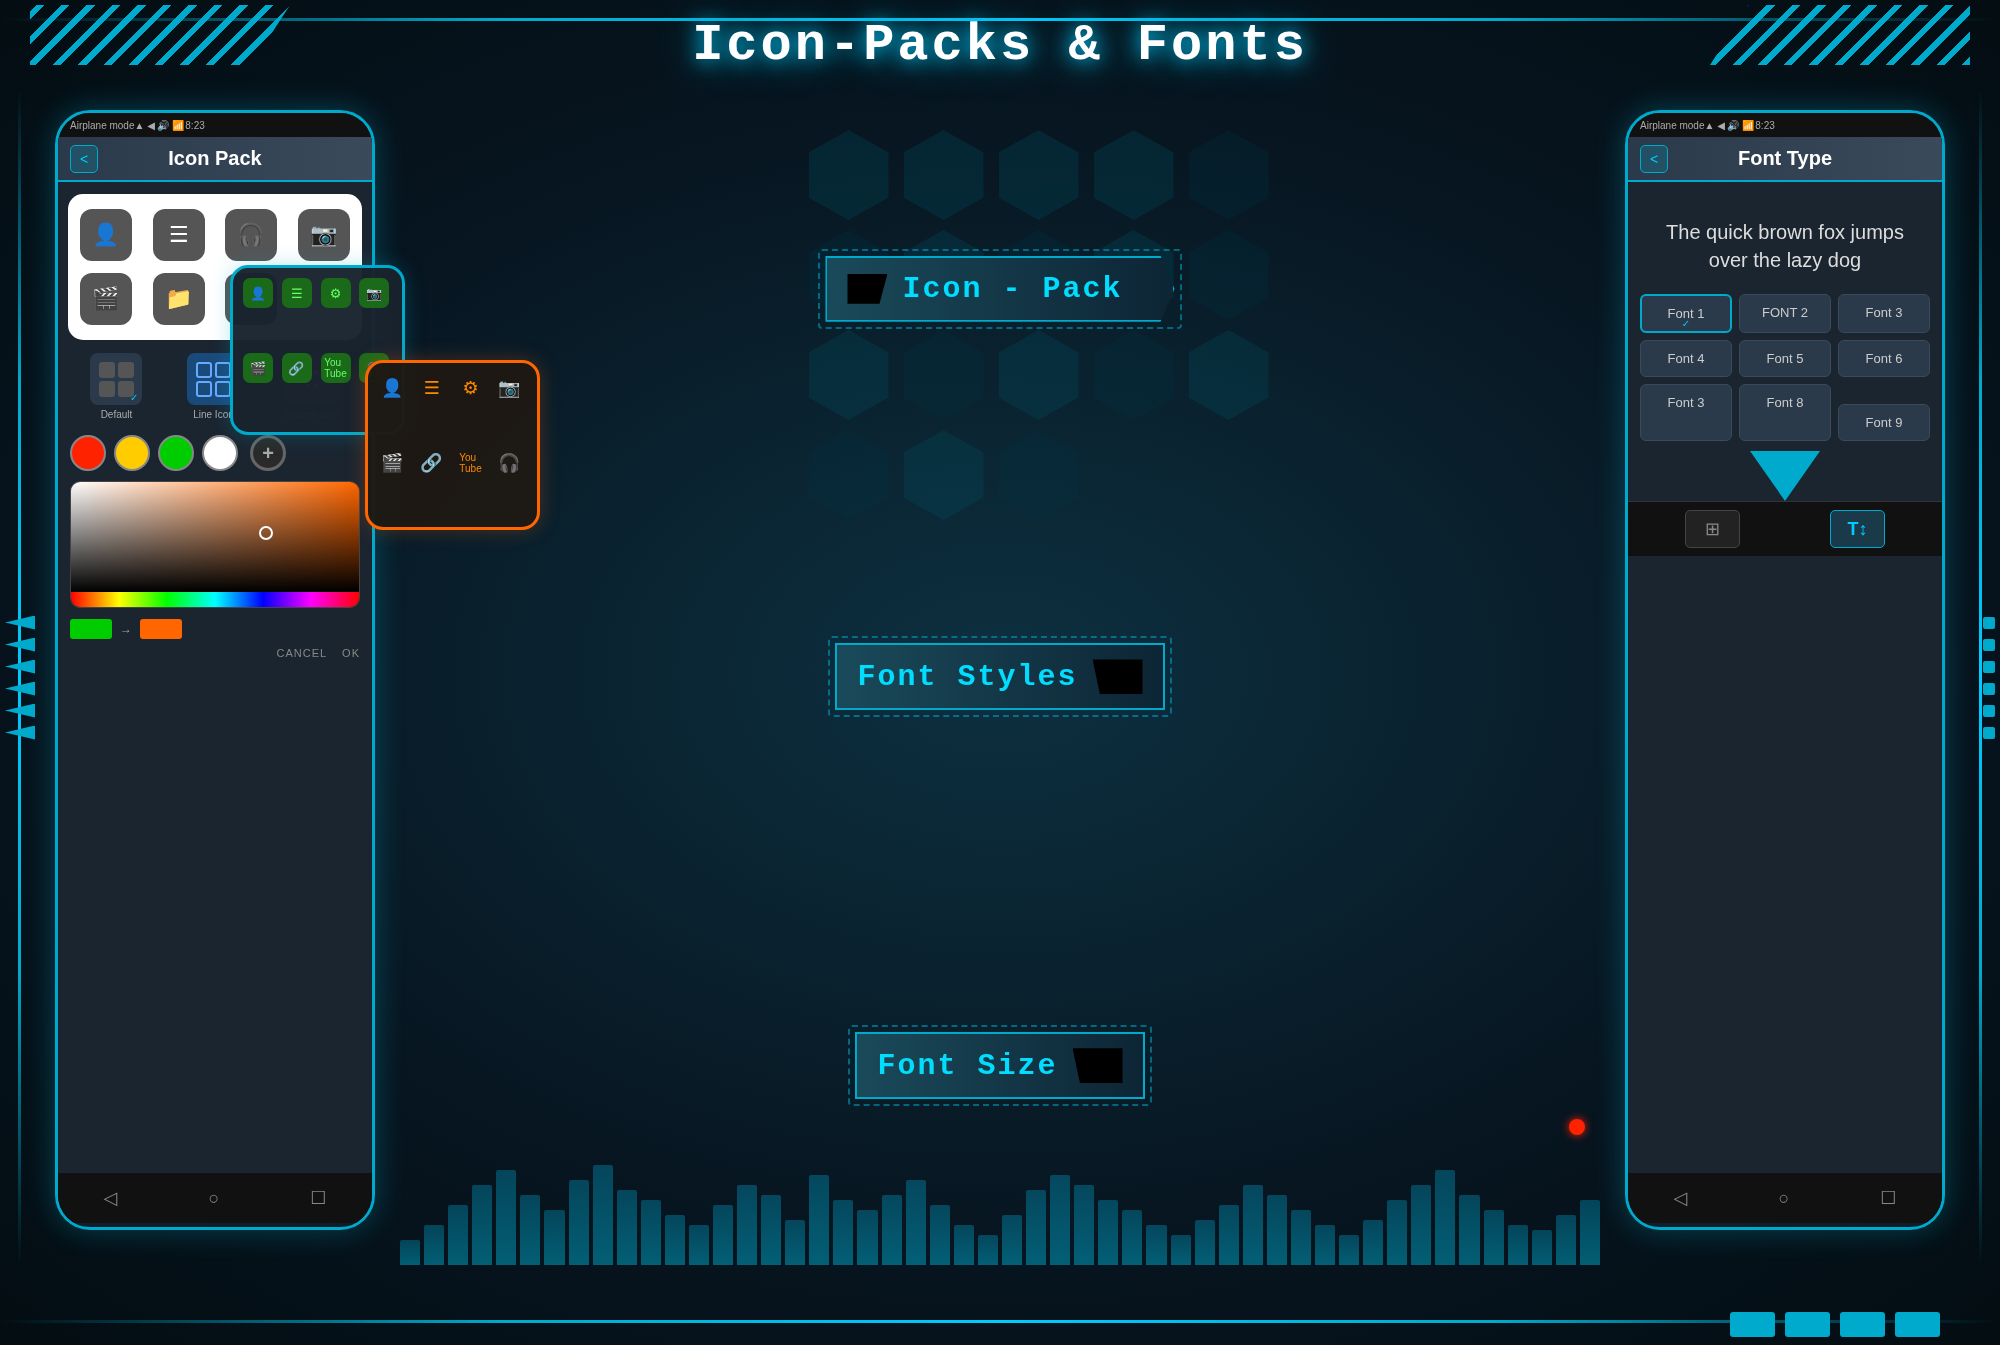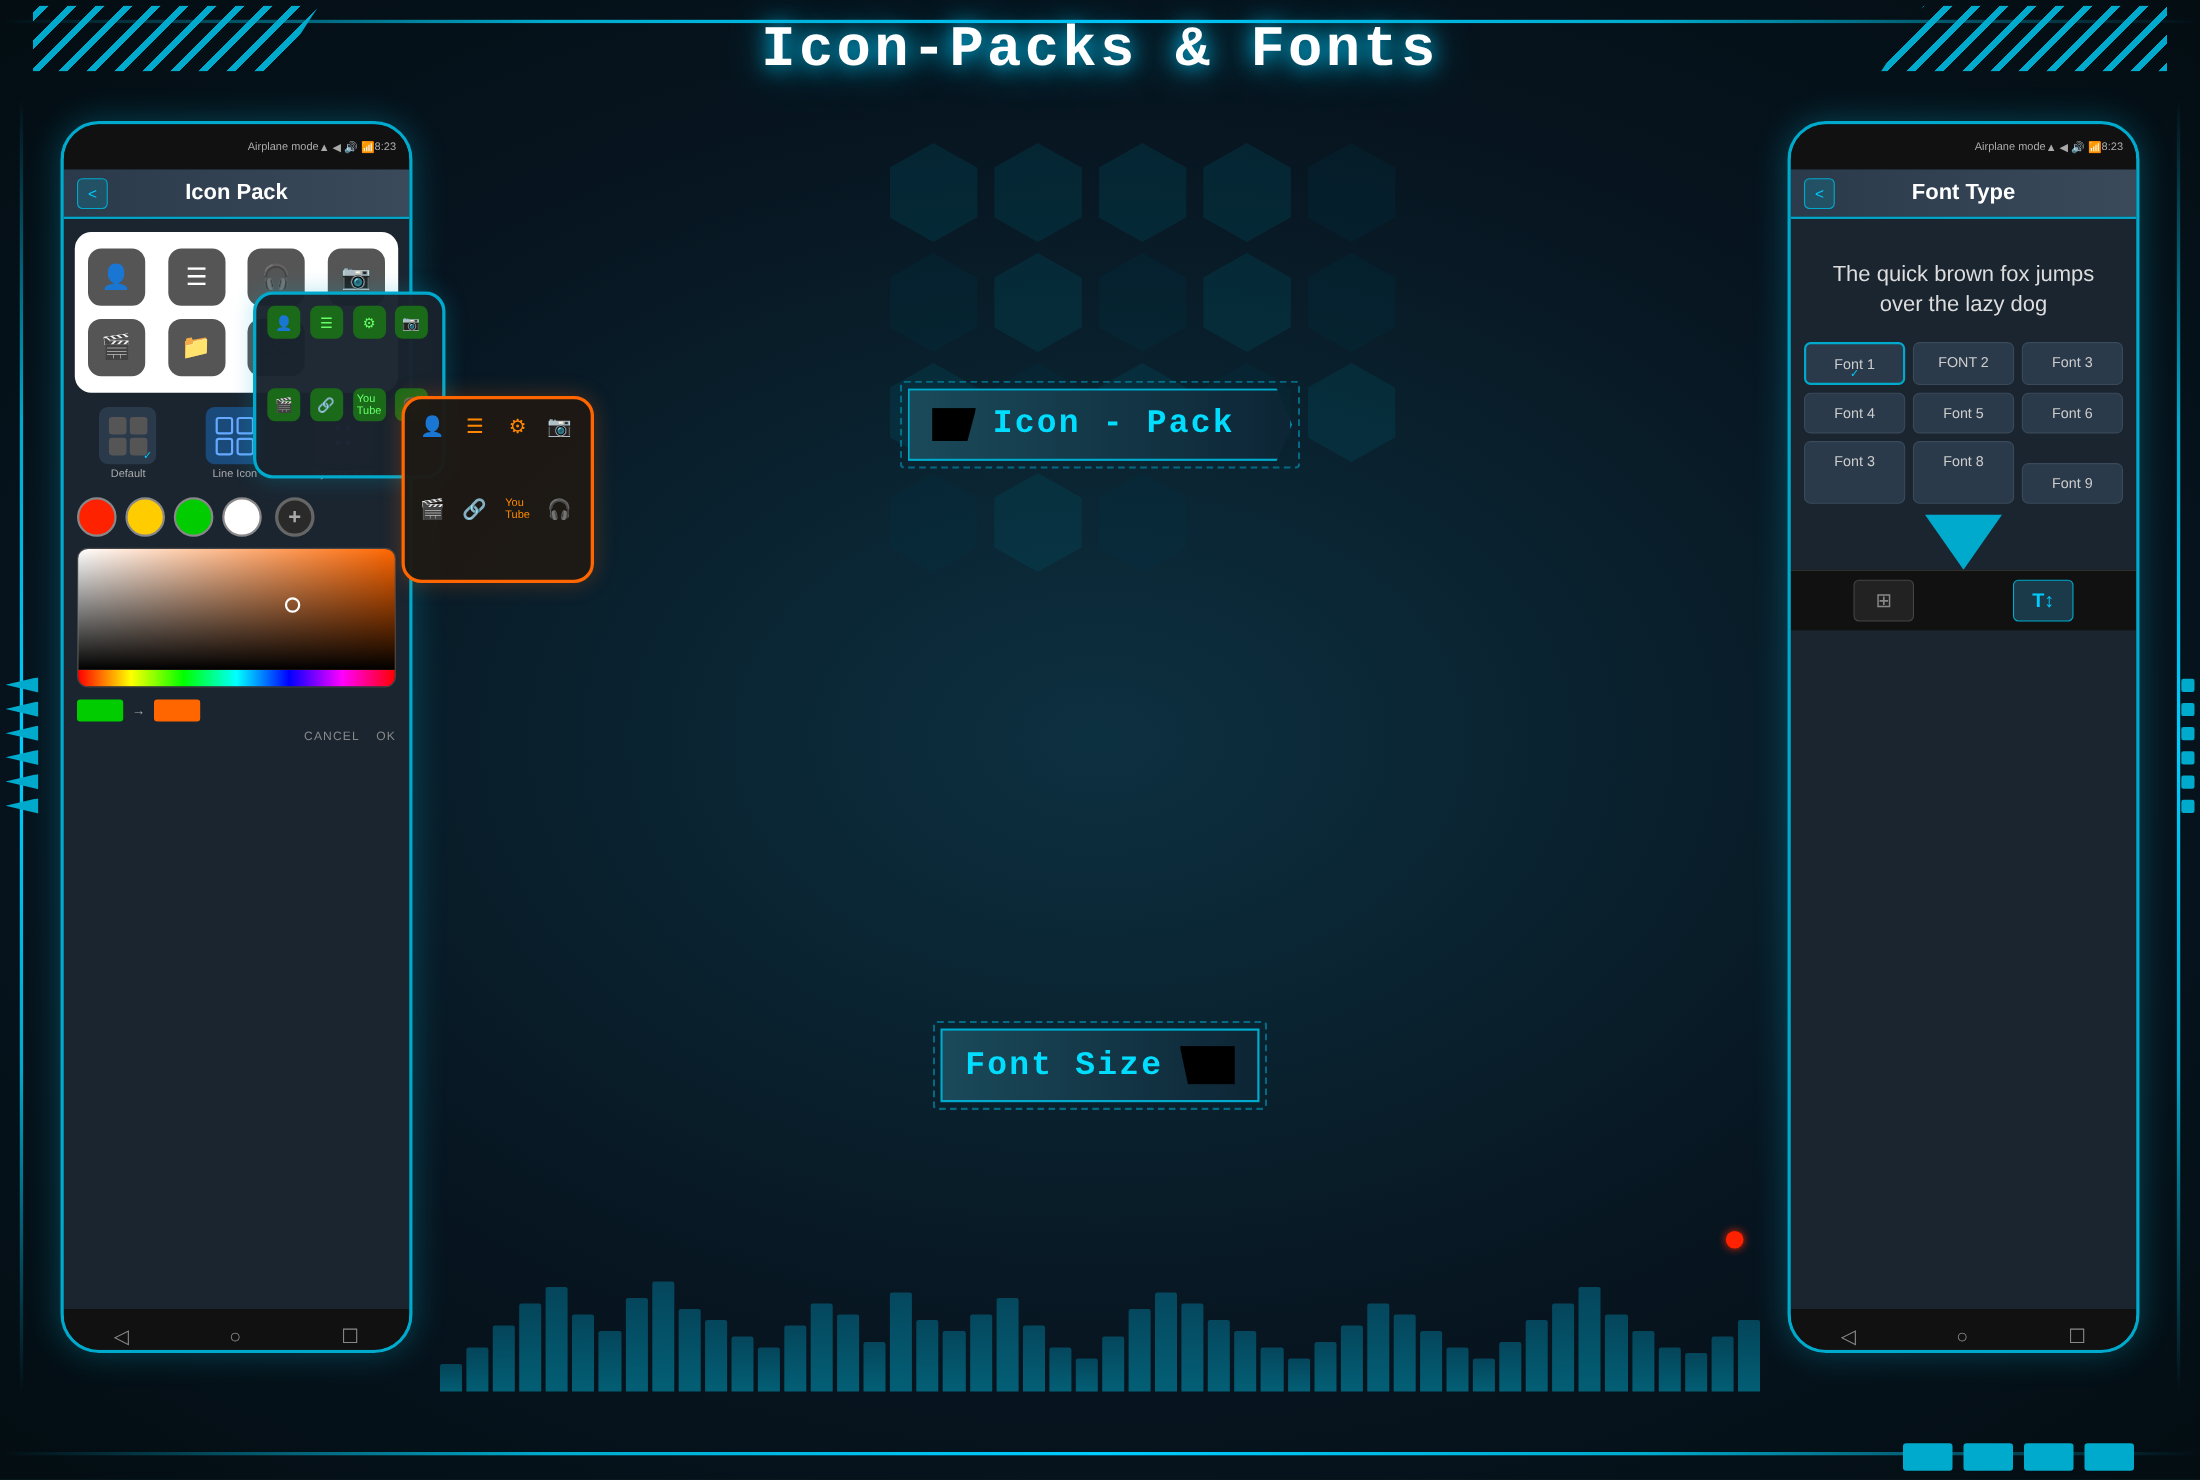--- a/index.html
+++ b/index.html
@@ -197,25 +197,25 @@
       width: 320px;
       height: 1120px;
       background: linear-gradient(135deg, #1a2a35 0%, #0d1e28 100%);
       border-radius: 35px;
       border: 3px solid #00aacc;
       box-shadow: 0 0 30px #00aacc55, inset 0 0 20px #00223355;
       overflow: hidden;
     }
 
     .phone-status-bar {
-      height: 41px;
+      height: 24px;
       background: #111;
       display: flex;
       align-items: center;
-      justify-content: flex-end;
+      justify-content: flex-start;
       padding: 0 12px;
       font-size: 10px;
       color: #aaa;
     }
 
     .phone-screen {
       background: #1a2530;
       height: calc(100% - 28px - 50px);
       overflow: hidden;
     }
@@ -458,20 +458,28 @@
 
     <div style="position:relative;z-index:5;">
       <div style="border:2px dashed #00aacc88;padding:5px;border-radius:4px;">
         <div style="background:linear-gradient(90deg,#1a4a5a,#0d2535);border:2px solid #00aacc;padding:14px 50px 14px 20px;clip-path:polygon(0 0,96% 0,100% 50%,96% 100%,0 100%);position:relative;display:flex;align-items:center;gap:15px;">
           <div style="width:40px;height:30px;background:#000;clip-path:polygon(0 0,100% 0,80% 100%,0 100%);flex-shrink:0;"></div>
           <span style="font-size:30px;font-weight:bold;color:#00ddff;letter-spacing:2px;font-family:'Courier New',monospace;">Icon - Pack</span>
         </div>
       </div>
     </div>
 
+    <div style="position:relative;z-index:5;margin-top:30px;">
+      <div style="border:2px dashed #00aacc88;padding:5px;border-radius:4px;">
+        <div style="background:linear-gradient(90deg,#1a4a5a,#0d2535);border:2px solid #00aacc;padding:14px 20px 14px 20px;position:relative;display:flex;align-items:center;gap:15px;">
+          <span style="font-size:30px;font-weight:bold;color:#00ddff;letter-spacing:2px;font-family:'Courier New',monospace;">Font Styles</span>
+          <div style="width:50px;height:35px;background:#000;clip-path:polygon(0 0,100% 0,100% 100%,15% 100%);flex-shrink:0;"></div>
+        </div>
+      </div>
+    </div>
 
     <div style="position:relative;z-index:5;margin-top:30px;">
       <div style="border:2px dashed #00aacc88;padding:5px;border-radius:4px;">
         <div style="background:linear-gradient(90deg,#1a4a5a,#0d2535);border:2px solid #00aacc;padding:14px 20px 14px 20px;position:relative;display:flex;align-items:center;gap:15px;">
           <span style="font-size:30px;font-weight:bold;color:#00ddff;letter-spacing:2px;font-family:'Courier New',monospace;">Font Size</span>
           <div style="width:50px;height:35px;background:#000;clip-path:polygon(0 0,100% 0,100% 100%,15% 100%);flex-shrink:0;"></div>
         </div>
       </div>
     </div>
 

